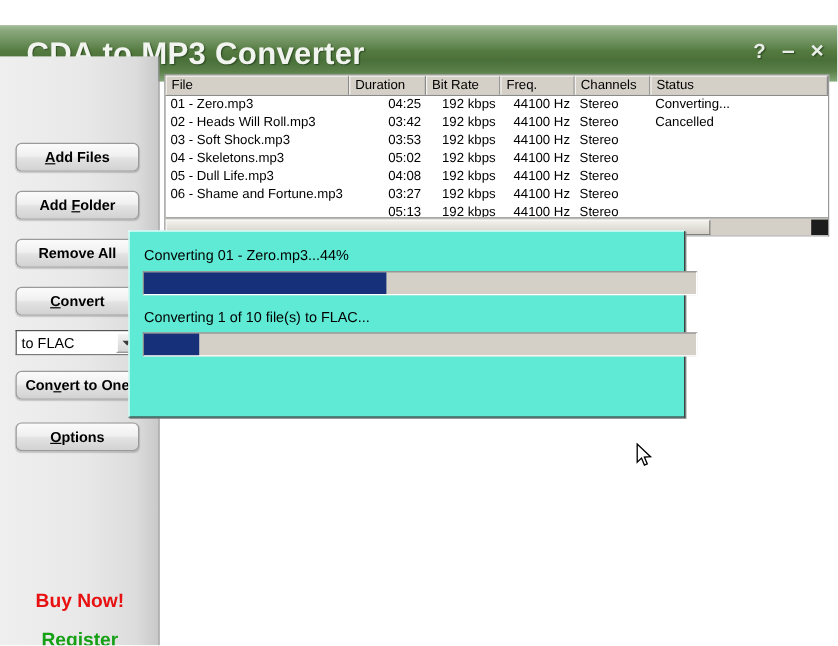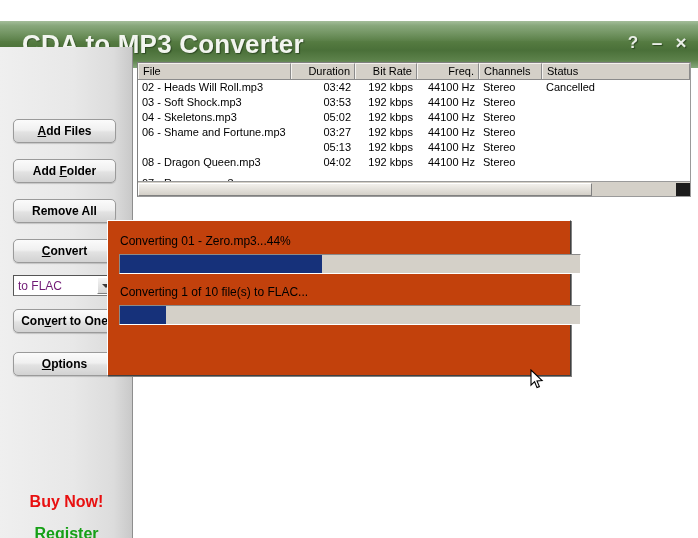--- a/index.html
+++ b/index.html
@@ -108,21 +108,21 @@
     position: absolute;
     left: 13px;
     width: 103px;
     height: 21px;
     background: #ffffff;
     border: 1px solid #7a7a7a;
     border-top-color: #555;
     border-left-color: #555;
     box-sizing: border-box;
     font-size: 12px;
-    color: #701a75;
+    color: #000000;
     cursor: default;
   }
   #format-select .val {
     position: absolute;
     left: 4px;
     top: 2px;
     line-height: 16px;
   }
   #format-select .arrow-box {
     position: absolute;
@@ -190,21 +190,21 @@
     background: #d4d0c8;
     border-right: 1px solid #8b8b8b;
     border-top: 1px solid #f4f2ee;
     border-left: 1px solid #f4f2ee;
     box-sizing: border-box;
     padding: 0 4px;
     overflow: hidden;
     cursor: default;
     vertical-align: top;
   }
-  #lv-header .col.r { text-align: right; }
+  #lv-header .col.r { text-align: left; }
 
   #lv-body {
     position: relative;
     background: #ffffff;
   }
   .lv-row {
     height: 15px;
     white-space: nowrap;
     font-size: 0;
   }
@@ -251,27 +251,26 @@
     background: #1c1c1c;
   }
 
   
   #dialog {
     position: absolute;
     left: 107px;
     top: 192px;
     width: 464px;
     height: 156px;
-    background: #c2410c;
+    background: #5eead4;
     border: 1px solid #ffffff;
     border-right-color: #404040;
     border-bottom-color: #404040;
     box-shadow: 1px 1px 0 #808080;
     box-sizing: border-box;
-    margin-top: 28px;
   }
   .dlg-label {
     position: absolute;
     left: 12px;
     font-size: 12px;
     color: #000;
     white-space: nowrap;
     cursor: default;
   }
   #label1 { top: 13px; }
@@ -353,23 +352,25 @@
     </div>
 
     <div class="side-link" id="buy-now" style="color: rgb(232, 16, 16);">Buy Now!</div>
     <div class="side-link" id="register" style="color: rgb(22, 160, 22);">Register</div>
 
   </div>
 
   <div id="listview">
     <div id="lv-header"><div class="col" style="width: 153px;">File</div><div class="col r" style="width: 64px;">Duration</div><div class="col r" style="width: 62px;">Bit Rate</div><div class="col r" style="width: 62px;">Freq.</div><div class="col" style="width: 63px;">Channels</div><div class="col" style="width: 148px;">Status</div></div>
     <div id="lv-body">
+        <div class="lv-row"><div class="cell" style="width: 153px;">01 - Zero.mp3</div><div class="cell r" style="width: 64px;">04:25</div><div class="cell r" style="width: 62px;">192 kbps</div><div class="cell r" style="width: 62px;">44100 Hz</div><div class="cell" style="width: 63px;">Stereo</div><div class="cell" style="width: 148px;">Converting...</div></div>
         <div class="lv-row"><div class="cell" style="width: 153px;">02 - Heads Will Roll.mp3</div><div class="cell r" style="width: 64px;">03:42</div><div class="cell r" style="width: 62px;">192 kbps</div><div class="cell r" style="width: 62px;">44100 Hz</div><div class="cell" style="width: 63px;">Stereo</div><div class="cell" style="width: 148px;">Cancelled</div></div>
         <div class="lv-row"><div class="cell" style="width: 153px;">03 - Soft Shock.mp3</div><div class="cell r" style="width: 64px;">03:53</div><div class="cell r" style="width: 62px;">192 kbps</div><div class="cell r" style="width: 62px;">44100 Hz</div><div class="cell" style="width: 63px;">Stereo</div><div class="cell" style="width: 148px;"></div></div>
         <div class="lv-row"><div class="cell" style="width: 153px;">04 - Skeletons.mp3</div><div class="cell r" style="width: 64px;">05:02</div><div class="cell r" style="width: 62px;">192 kbps</div><div class="cell r" style="width: 62px;">44100 Hz</div><div class="cell" style="width: 63px;">Stereo</div><div class="cell" style="width: 148px;"></div></div>
+        <div class="lv-row"><div class="cell" style="width: 153px;">05 - Dull Life.mp3</div><div class="cell r" style="width: 64px;">04:08</div><div class="cell r" style="width: 62px;">192 kbps</div><div class="cell r" style="width: 62px;">44100 Hz</div><div class="cell" style="width: 63px;">Stereo</div><div class="cell" style="width: 148px;"></div></div>
         <div class="lv-row"><div class="cell" style="width: 153px;">06 - Shame and Fortune.mp3</div><div class="cell r" style="width: 64px;">03:27</div><div class="cell r" style="width: 62px;">192 kbps</div><div class="cell r" style="width: 62px;">44100 Hz</div><div class="cell" style="width: 63px;">Stereo</div><div class="cell" style="width: 148px;"></div></div>
         <div class="lv-row"><div class="cell" style="width: 153px; margin-top: 36px;">07 - Runaway.mp3</div><div class="cell r" style="width: 64px;">05:13</div><div class="cell r" style="width: 62px;">192 kbps</div><div class="cell r" style="width: 62px;">44100 Hz</div><div class="cell" style="width: 63px;">Stereo</div><div class="cell" style="width: 148px;"></div></div>
         <div class="lv-row"><div class="cell" style="width: 153px;">08 - Dragon Queen.mp3</div><div class="cell r" style="width: 64px;">04:02</div><div class="cell r" style="width: 62px;">192 kbps</div><div class="cell r" style="width: 62px;">44100 Hz</div><div class="cell" style="width: 63px;">Stereo</div><div class="cell" style="width: 148px;"></div></div>
       </div>
     <div id="lv-hscroll">
       <div class="thumb"></div>
       <div class="track-right"></div>
     </div>
   </div>
 

